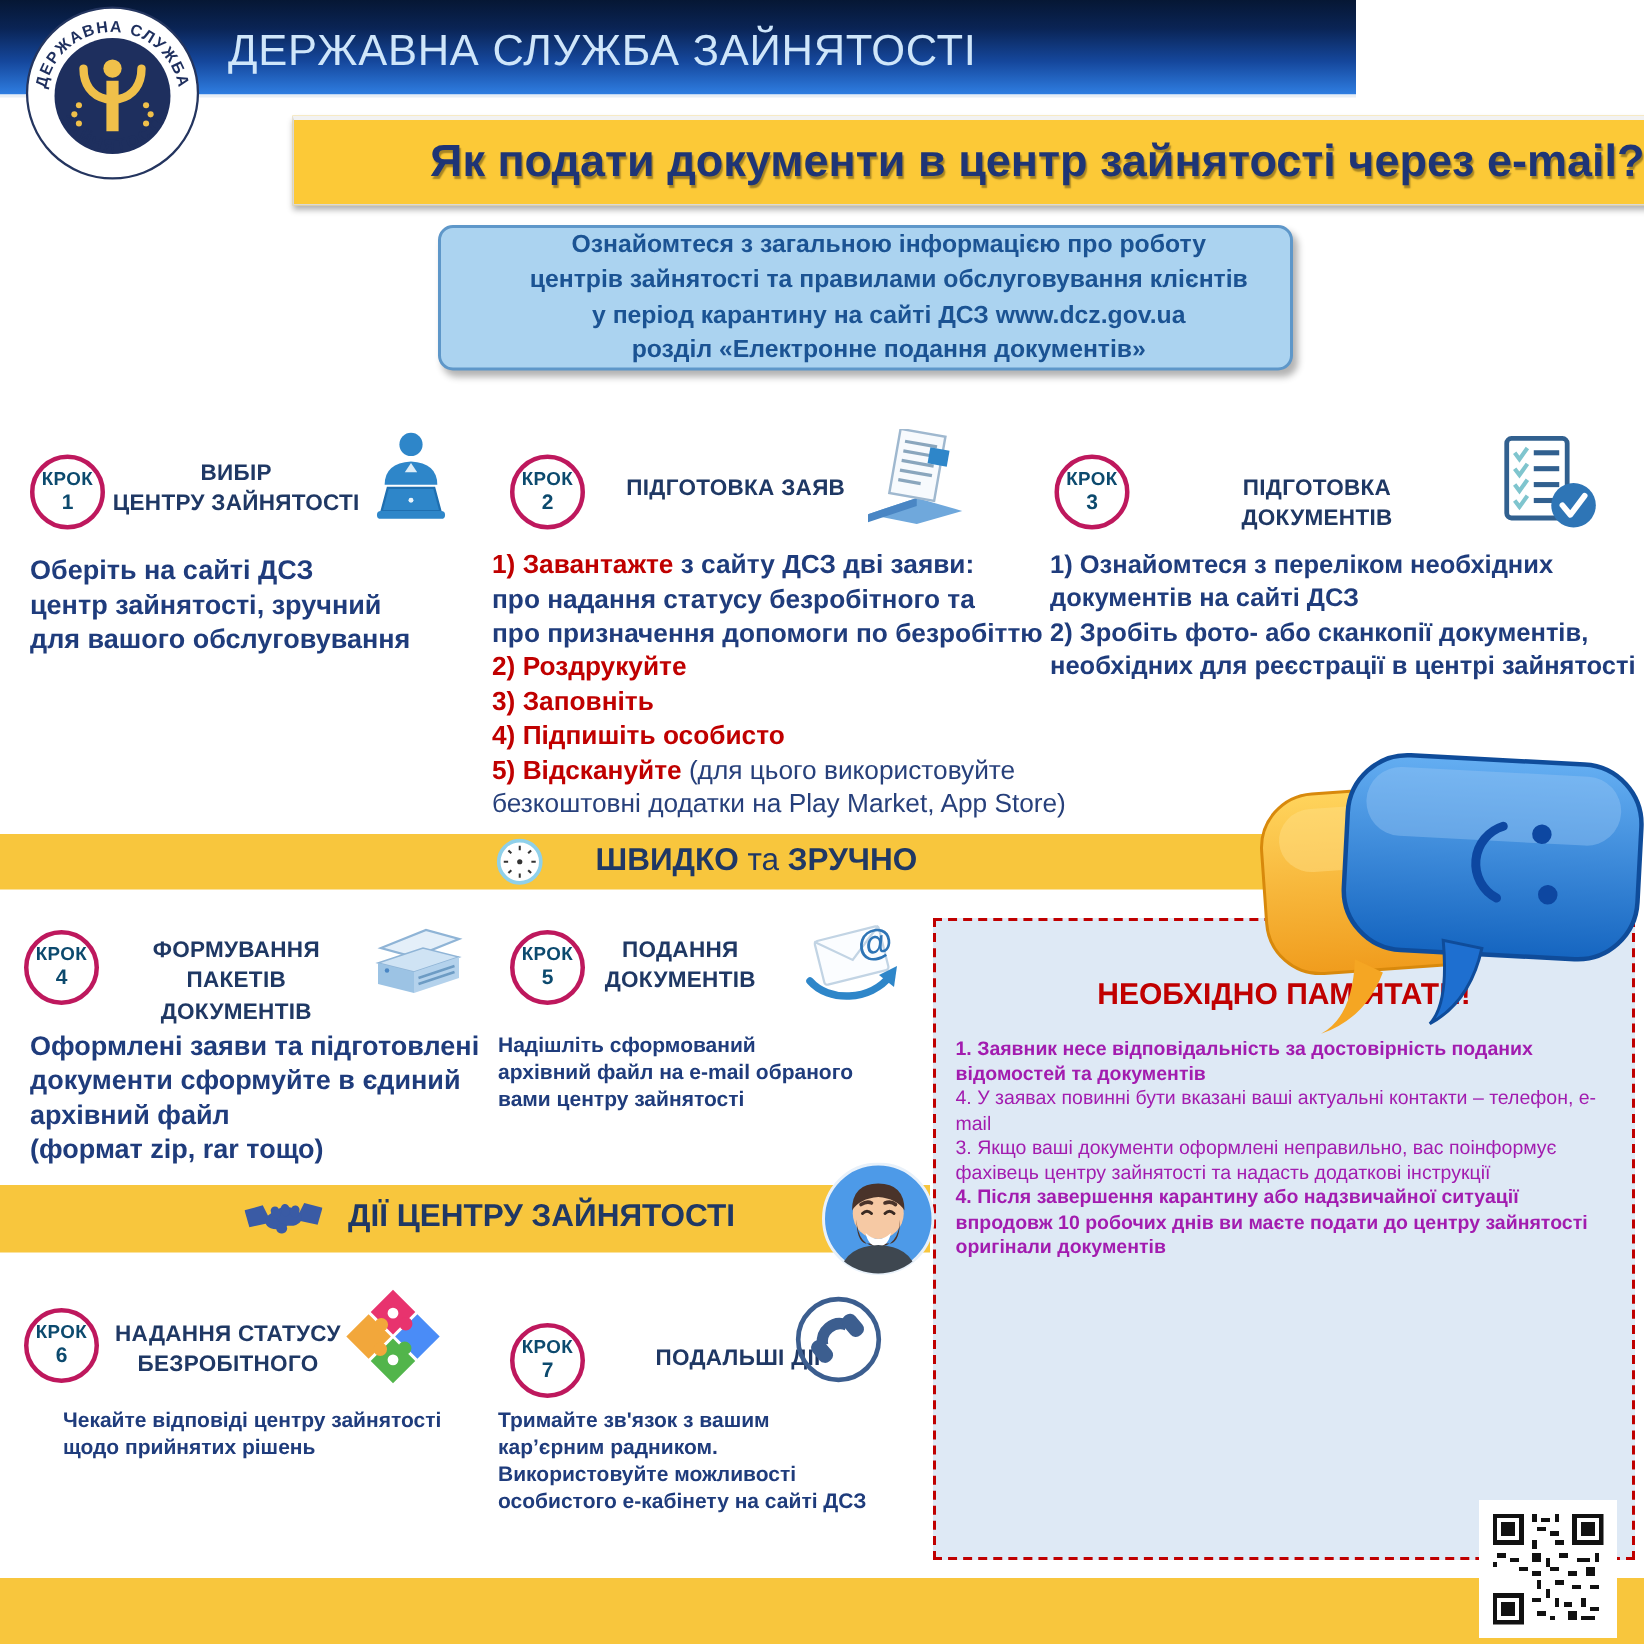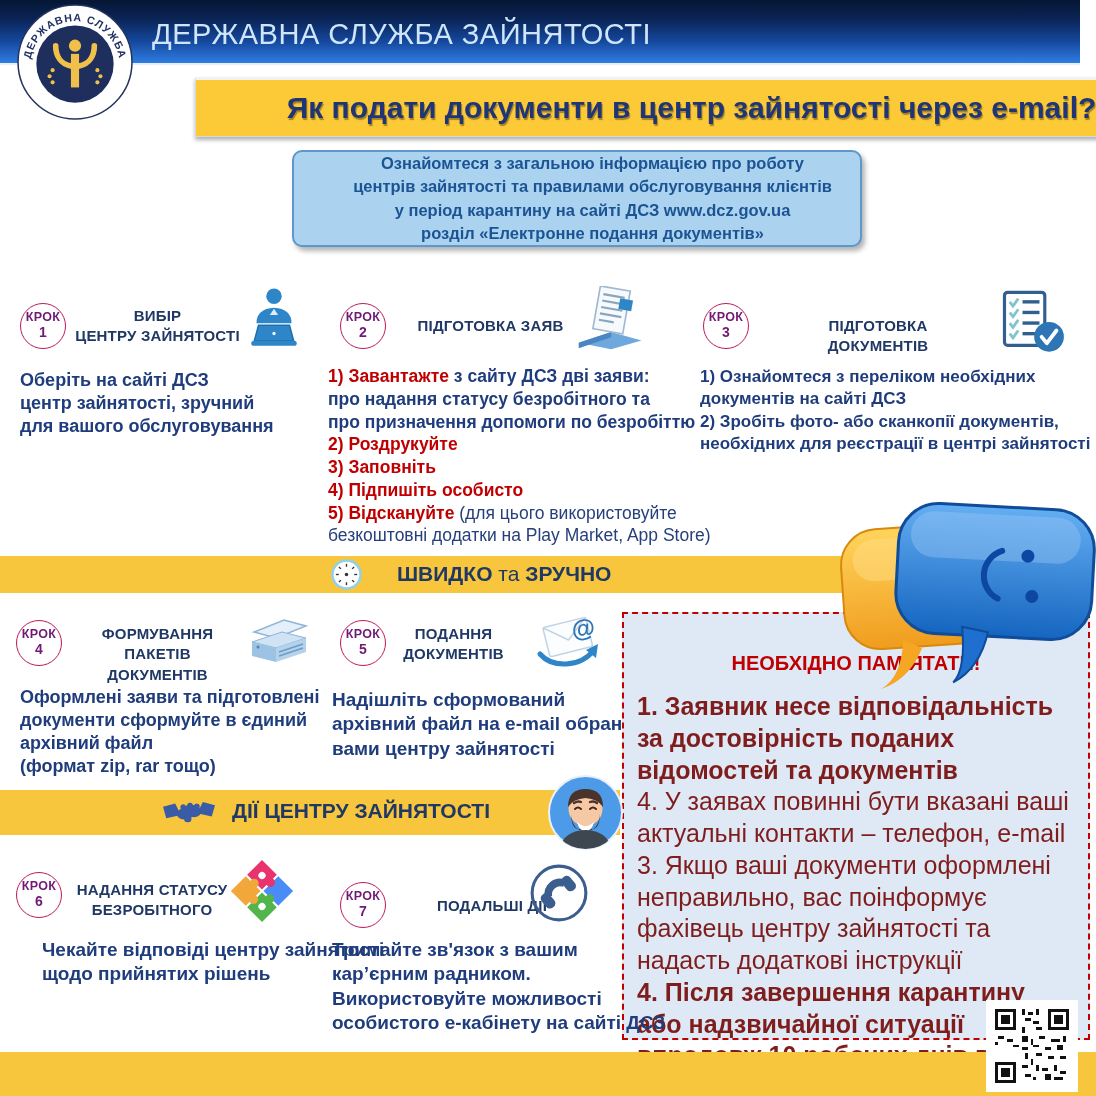--- a/index.html
+++ b/index.html
@@ -1,59 +1,59 @@
 <!DOCTYPE html>
 <html lang="uk"><head>
 <meta charset="utf-8">
 <style>
   html,body{margin:0;padding:0;background:#888;}
   #poster{position:relative;width:1096px;height:1096px;background:#ffffff;overflow:hidden;
           font-family:"Liberation Sans",sans-serif;margin:0 auto;}
   
-  .header{position:absolute;left:0;top:0;width:1080px;height:63px;
+  .header{position:absolute;left:0;top:0;width:904px;height:63px;
           background:linear-gradient(180deg,#061734 0%,#0a2455 30%,#15479c 65%,#2f7ee2 100%);
           border-bottom:2px solid #e8eef5;}
   .header-title{position:absolute;left:152px;top:18px;font-size:29px;color:#cfe6fa;letter-spacing:.5px;}
   .logo-wrap{position:absolute;left:16px;top:3px;width:118px;height:118px;}
   
   .banner{position:absolute;left:195px;top:77px;width:897px;height:56px;background:#fcc937;
           border:1px solid #d9d9d9;border-top:3px solid #f2f2f2;box-shadow:0 3px 4px rgba(0,0,0,.3);
           display:flex;align-items:center;justify-content:center;padding-left:47px;}
   .banner-text{font-size:30px;font-weight:bold;color:#1f3575;text-shadow:1px 2px 1px rgba(0,0,0,.35);}
   
   .info-box{position:absolute;left:292px;top:150px;width:566px;height:93px;background:#abd3f0;
             border:2px solid #5e97c9;border-radius:10px;box-shadow:3px 4px 5px rgba(0,0,0,.3);
             display:flex;align-items:center;justify-content:center;}
   .info-text{font-size:16.5px;font-weight:bold;color:#1b5393;text-align:center;white-space:pre-line;line-height:1.42;margin-left:31px;}
   
-  .step-circle{position:absolute;width:44px;height:44px;border:1px solid #be185d;border-radius:50%;
+  .step-circle{position:absolute;width:44px;height:44px;border:3px solid #be185d;border-radius:50%;
                background:#fff;display:flex;flex-direction:column;align-items:center;justify-content:center;
-               color:#701a75;font-weight:bold;}
+               color:#0c4a6e;font-weight:bold;}
   .step-circle .krok{font-size:12.5px;line-height:1;letter-spacing:.3px;}
   .step-circle .num{font-size:14px;line-height:1.2;}
   .step-title{position:absolute;color:#1f3864;font-weight:bold;font-size:15px;line-height:1.35;
               text-align:center;white-space:pre-line;letter-spacing:.2px;}
   .step-body{position:absolute;font-size:18px;line-height:1.28;color:#1f3c7c;font-weight:bold;}
   .tline{white-space:nowrap;}
   .seg-b{color:#1f3c7c;font-weight:bold;}
   .seg-r{color:#c00000;font-weight:bold;}
   .seg-n{color:#27407b;font-weight:normal;}
   .body-s2{font-size:17.5px;line-height:1.3;}
   .body-s3{font-size:17px;line-height:1.32;}
-  .body-sm{font-size:19px;}
+  .body-sm{font-size:14px;}
   
   .ybar{position:absolute;background:#f8c63d;display:flex;align-items:center;}
   .ybar-text{font-size:21px;color:#203864;}
   .ybar-text b{font-weight:bold;}
   
   .reminder{position:absolute;left:622px;top:612px;width:468px;height:428px;background:#dee9f5;
             border:2px dashed #c00000;box-sizing:border-box;}
   .rem-title{margin:38px 10px 16px;text-align:center;color:#c00000;font-weight:bold;font-size:20px;}
   .rem-items{padding:0 13px;}
-  .rem-item{font-size:25px;line-height:1.27;color:#7f1d1d;font-weight:normal;}
+  .rem-item{font-size:13px;line-height:1.27;color:#a21caf;font-weight:normal;}
   .rem-bold{font-weight:bold;}
   
   .abs{position:absolute;}
   .qr-box{position:absolute;left:986px;top:1000px;width:92px;height:92px;background:#fff;
           display:flex;align-items:center;justify-content:center;z-index:6;}
   .footer-bar{position:absolute;left:0;top:1052px;width:1096px;height:44px;background:#f8c63d;}
 </style>
 </head>
 <body>
 

